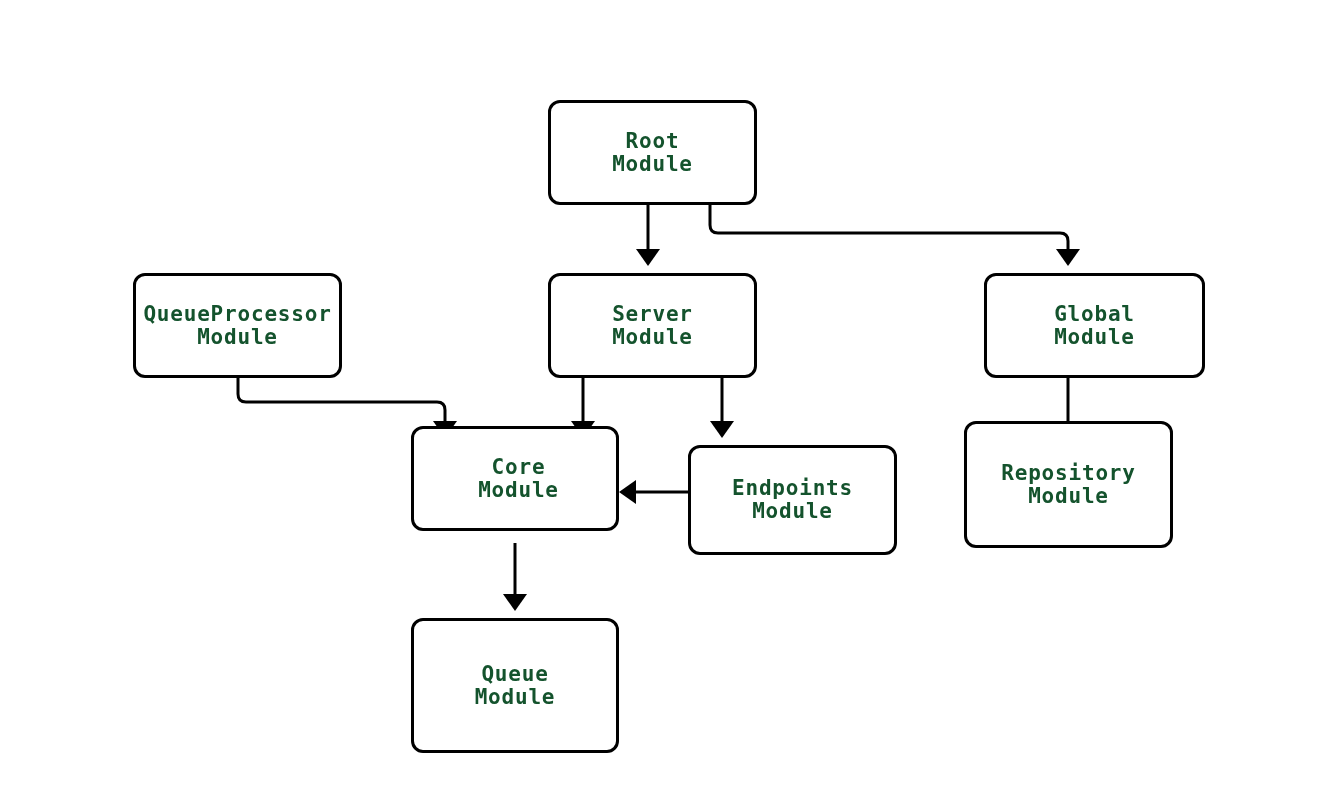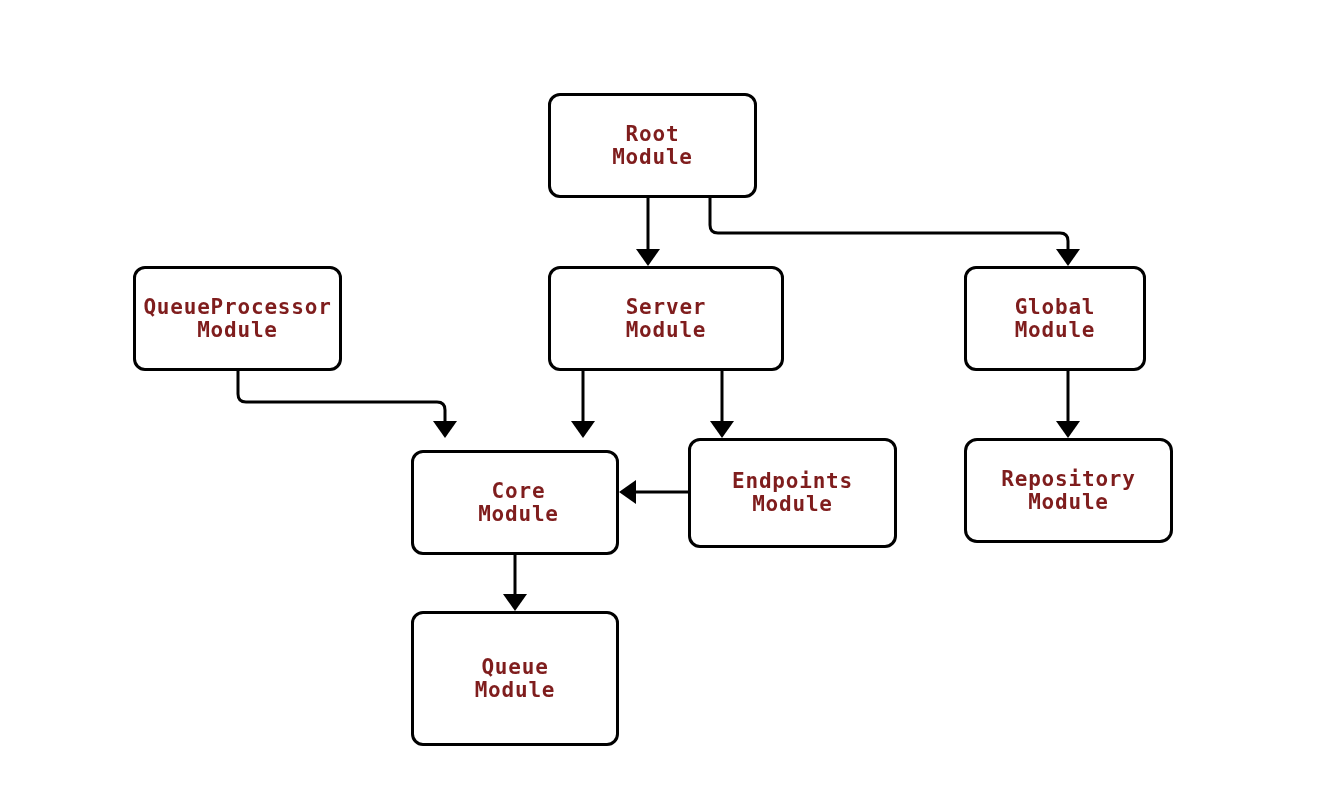--- a/index.html
+++ b/index.html
@@ -40,30 +40,31 @@
     border: 3px solid #000000;
     border-radius: 12px;
     display: flex;
     align-items: center;
     justify-content: center;
     text-align: center;
     font-weight: bold;
     font-size: 21px;
     line-height: 23px;
     letter-spacing: 0.8px;
-    color: #7f1d1d;
+    color: #14532d;
     white-space: pre-line;
+    margin-top: 7px;
   }
   .n-root          { left: 548px; top:  93px; width: 209px; height: 105px; }
   .n-queueprocessor{ left: 133px; top: 266px; width: 209px; height: 105px; justify-content: center; }
-  .n-server        { left: 548px; top: 266px; width: 236px; height: 105px; }
-  .n-global        { left: 964px; top: 266px; width: 182px; height: 105px; }
-  .n-core          { left: 411px; top: 450px; width: 208px; height: 105px; padding-left: 7px; }
+  .n-server        { left: 548px; top: 266px; width: 209px; height: 105px; }
+  .n-global        { left: 984px; top: 266px; width: 221px; height: 105px; }
+  .n-core          { left: 411px; top: 419px; width: 208px; height: 105px; padding-left: 7px; }
   .n-endpoints     { left: 688px; top: 438px; width: 209px; height: 110px; }
-  .n-repository    { left: 964px; top: 438px; width: 209px; height: 105px; border-radius: 13px; }
+  .n-repository    { left: 964px; top: 414px; width: 209px; height: 127px; }
   .n-queue         { left: 411px; top: 611px; width: 208px; height: 135px; }
 </style>
 </head>
 <body>
 
 <div id="canvas">
 
   <svg id="edges" viewBox="0 0 1337 809" xmlns="http://www.w3.org/2000/svg">
 
     <g>

